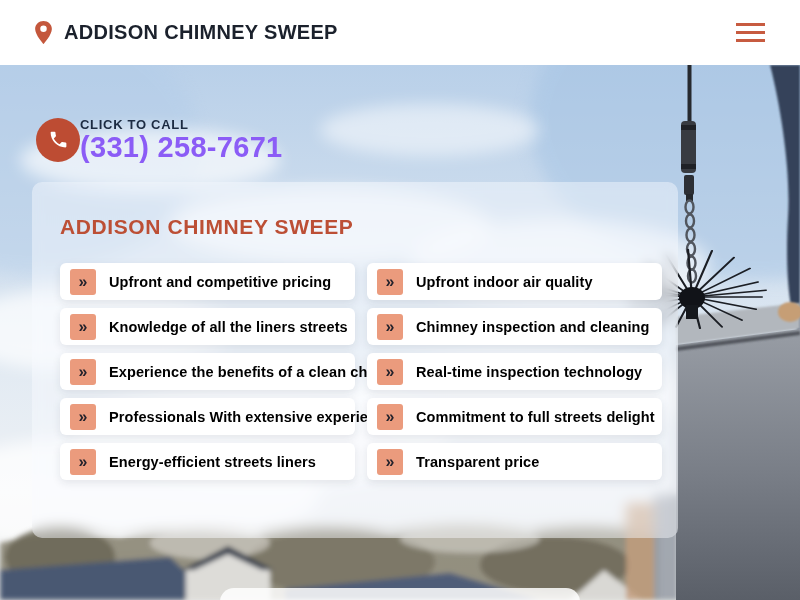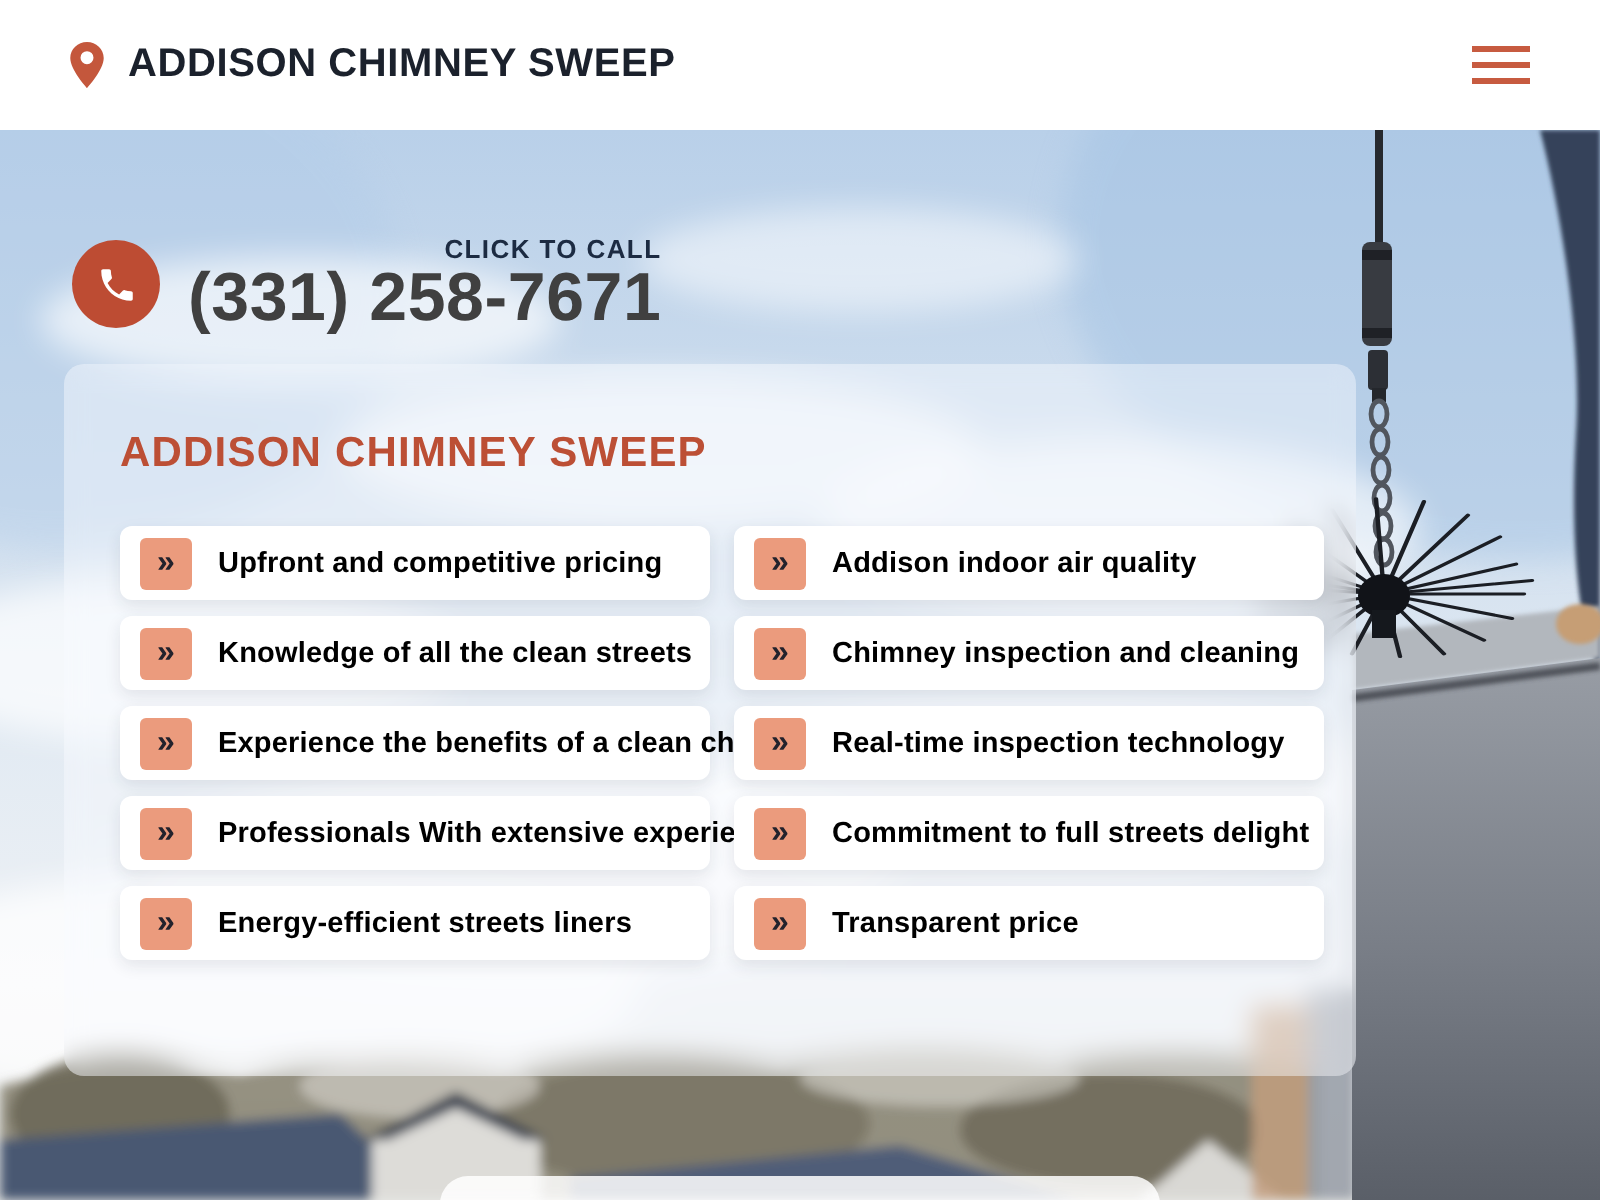--- a/index.html
+++ b/index.html
@@ -21,28 +21,28 @@
   .hamburger { width: 29px; display: flex; flex-direction: column; gap: 5px; cursor: pointer; padding: 2px 0; }
   .hamburger span { display: block; height: 3px; width: 100%; background: #c75b40; }
 
   
   .hero { position: absolute; top: 65px; left: 0; width: 800px; height: 535px; overflow: hidden; }
   .hero-bg { position: absolute; inset: 0; width: 100%; height: 100%; }
 
   
   .call {
     position: absolute; left: 36px; top: 52px;
-    display: flex; align-items: center; gap: 14px; cursor: pointer; z-index: 3; text-align: right;
+    display: flex; align-items: center; cursor: pointer; z-index: 3;
   }
   .call-circle {
     width: 44px; height: 44px; border-radius: 50%; background: #bd4c33;
     display: flex; align-items: center; justify-content: center; flex: none;
   }
   .call-label { font-size: 13px; font-weight: 800; color: #1c2b42; letter-spacing: 0.7px; }
-  .call-phone { font-size: 34px; font-weight: 800; color: #404040; letter-spacing: 0.3px; line-height: 1.05; }
+  .call-phone { font-size: 29px; font-weight: 800; color: #8b5cf6; letter-spacing: 0.3px; line-height: 1.05; }
 
   
   .panel {
     position: absolute; left: 32px; top: 117px; width: 646px; height: 356px;
     background: rgba(248, 251, 254, 0.45);
     -webkit-backdrop-filter: blur(6px); backdrop-filter: blur(6px);
     border-radius: 10px; padding: 33px 28px; z-index: 2;
   }
   .panel-title { font-size: 21px; font-weight: 800; color: #bc4f35; letter-spacing: 0.6px; }
   .panel-subtitle { font-size: 16px; font-weight: 800; color: #131c2a; margin-top: 19px; letter-spacing: 0.2px; }
@@ -209,39 +209,39 @@
     <div class="panel-title">ADDISON CHIMNEY SWEEP</div>
 
     <div class="features">
       <div class="fcol">
         <div class="item">
           <span class="ibox">»</span>
           <span class="itext">Upfront and competitive pricing</span>
         </div>
         <div class="item">
           <span class="ibox">»</span>
-          <span class="itext">Knowledge of all the clean streets</span>
+          <span class="itext">Knowledge of all the liners streets</span>
         </div>
         <div class="item">
           <span class="ibox">»</span>
           <span class="itext">Experience the benefits of a clean chimney</span>
         </div>
         <div class="item">
           <span class="ibox">»</span>
           <span class="itext">Professionals With extensive experience</span>
         </div>
         <div class="item">
           <span class="ibox">»</span>
           <span class="itext">Energy-efficient streets liners</span>
         </div>
       </div>
       <div class="fcol">
         <div class="item">
           <span class="ibox">»</span>
-          <span class="itext">Addison indoor air quality</span>
+          <span class="itext">Upfront indoor air quality</span>
         </div>
         <div class="item">
           <span class="ibox">»</span>
           <span class="itext">Chimney inspection and cleaning</span>
         </div>
         <div class="item">
           <span class="ibox">»</span>
           <span class="itext">Real-time inspection technology</span>
         </div>
         <div class="item">

